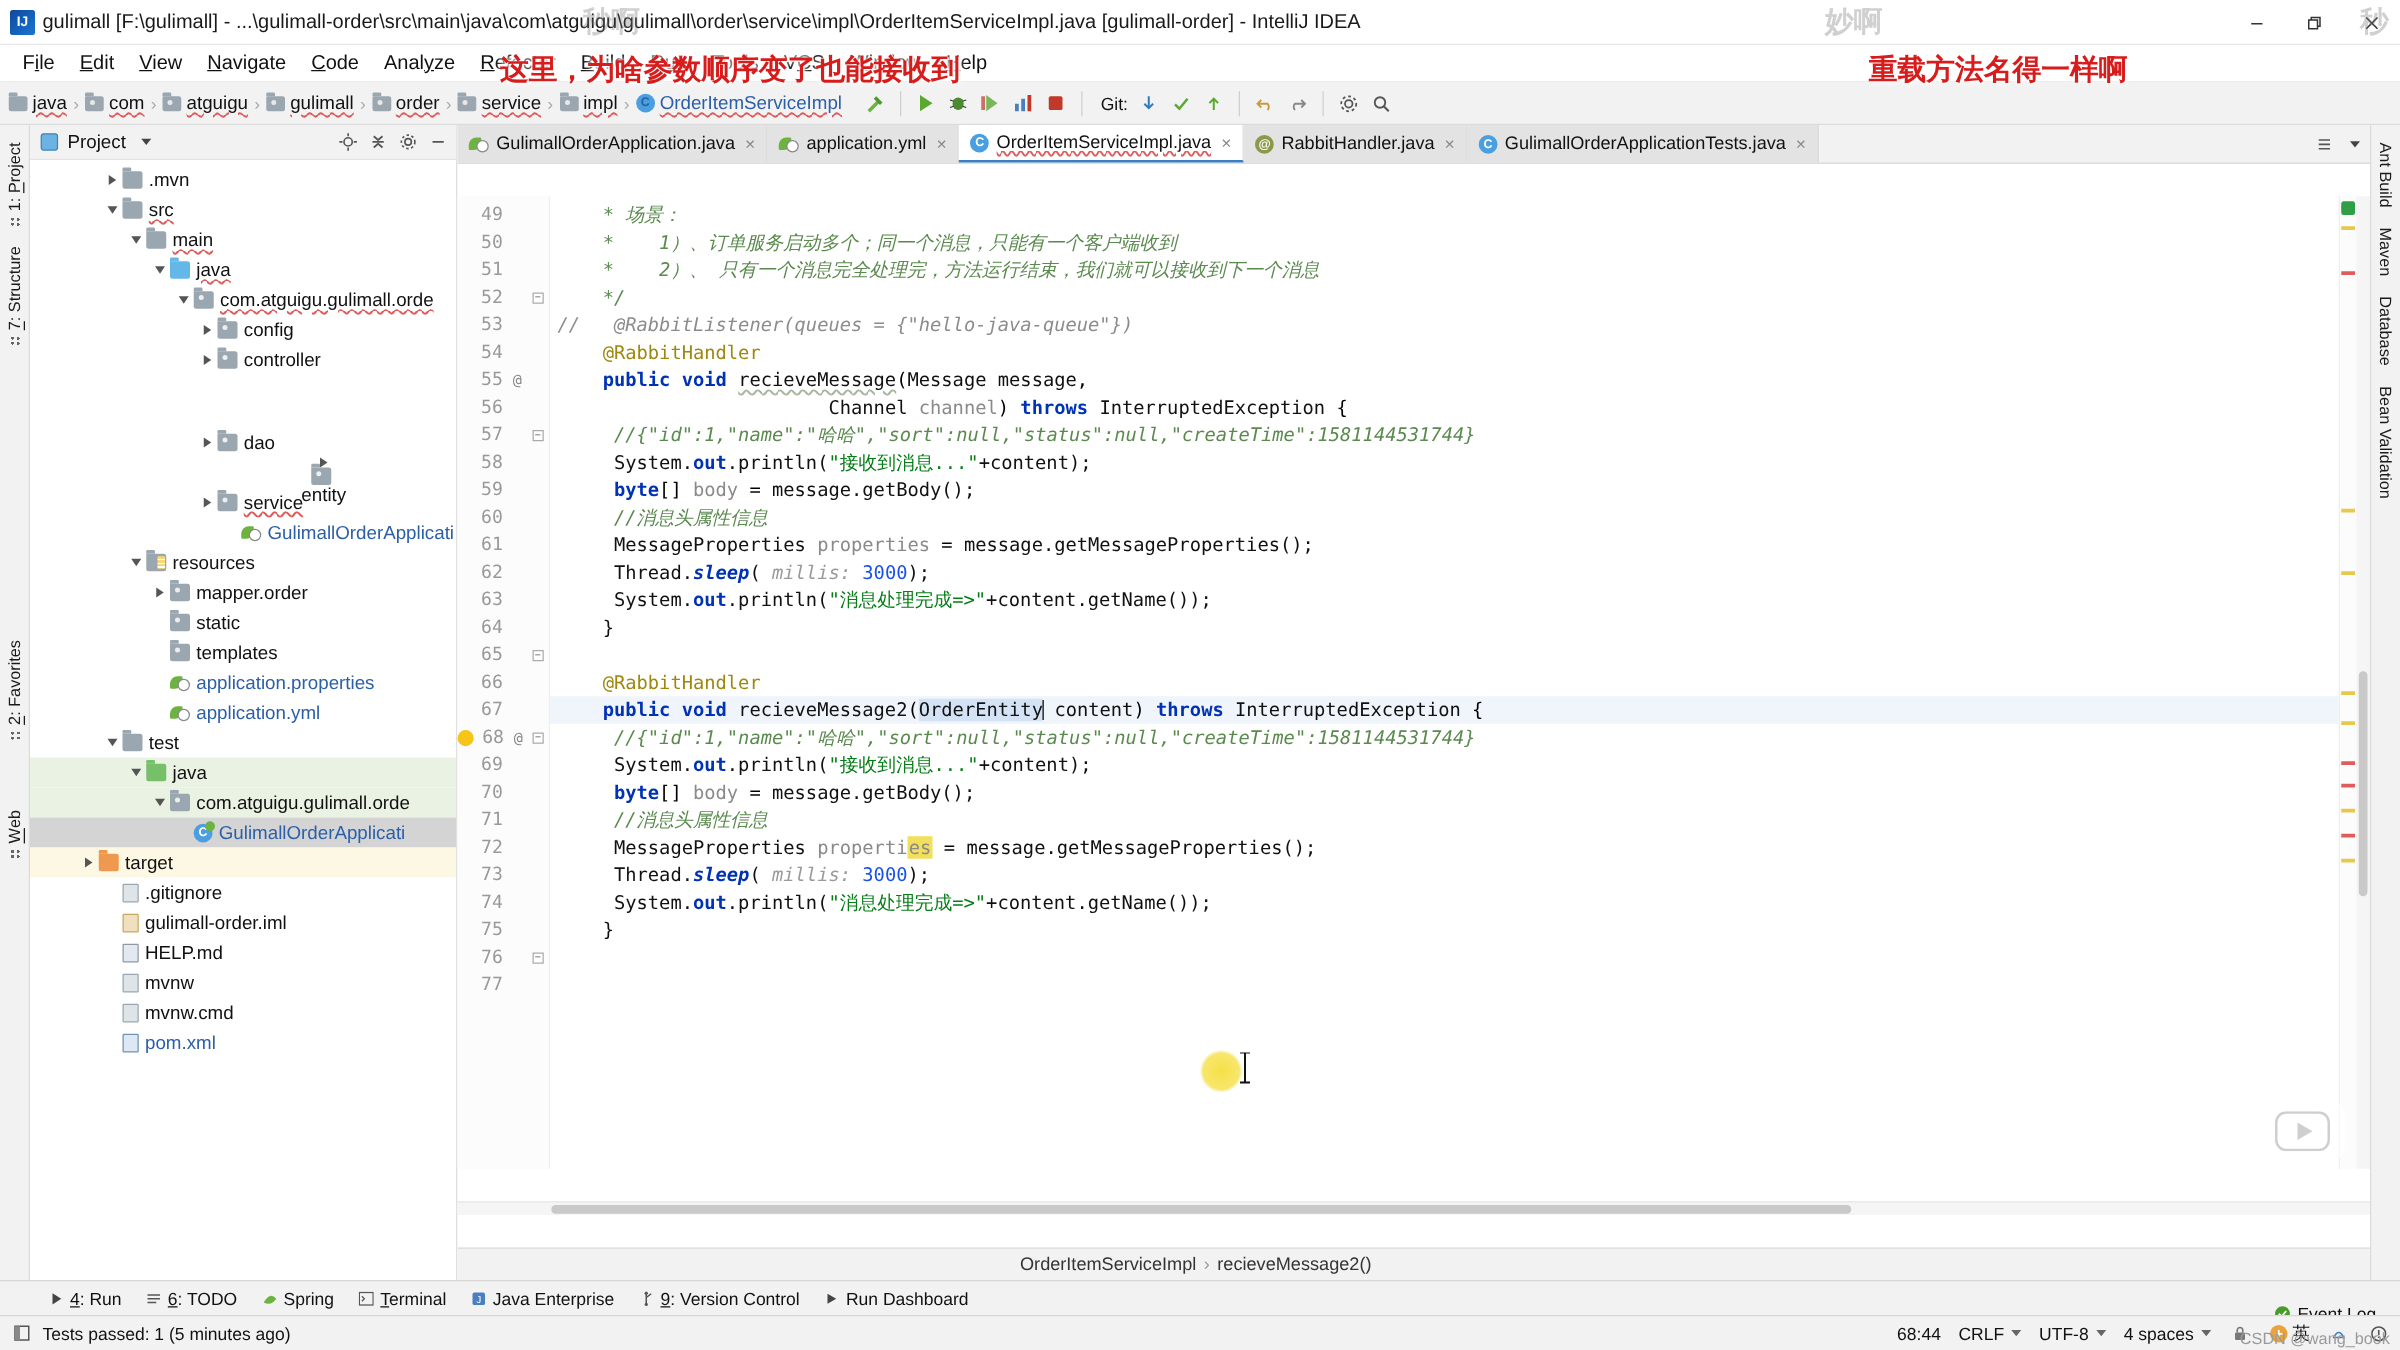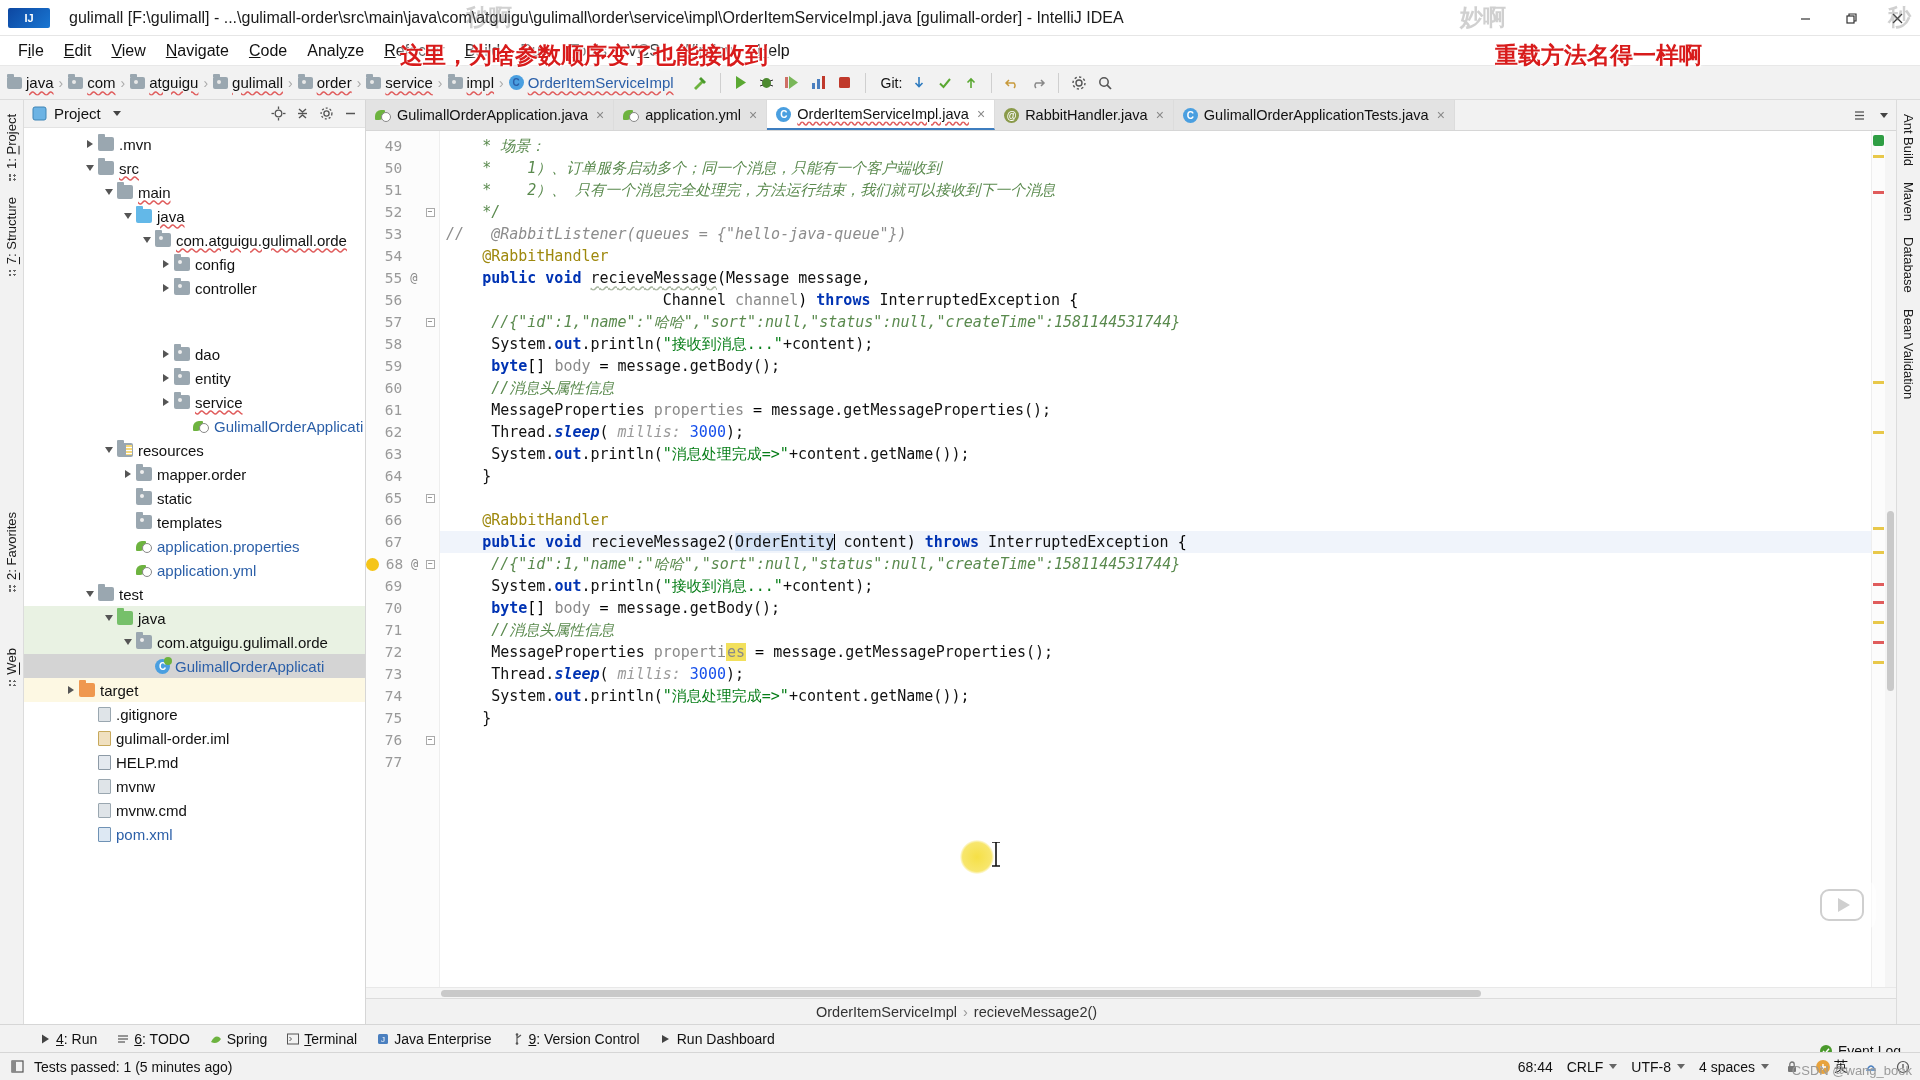--- a/index.html
+++ b/index.html
@@ -20,25 +20,25 @@
   
   .titlebar {
     height: 36px; min-height: 36px;
     background: #ffffff;
     display: flex; align-items: center;
     padding-left: 8px;
     border-bottom: 1px solid #e6e6e6;
     position: relative;
   }
   .ij-logo {
-    width: 42px; height: 20px;
+    width: 20px; height: 20px;
     background: linear-gradient(135deg,#0d47a1 0%,#1976d2 100%);
     color: #fff; font-size: 11px; font-weight: bold;
     display: flex; align-items: center; justify-content: center;
-    border-radius: 2px; margin-right: 19px;
+    border-radius: 2px; margin-right: 6px;
     font-family: "Liberation Sans", sans-serif;
   }
   .title-text {
     font-size: 16px; color: #1a1a1a;
     white-space: nowrap; overflow: hidden;
   }
   .win-controls {
     position: absolute; right: 0; top: 0;
     height: 36px; display: flex; align-items: center;
   }
@@ -203,21 +203,21 @@
   .ic-cls { width:15px;height:15px;border-radius:50%;background:#4a9fe0;margin-right:5px;flex:none;position:relative;color:#fff;font-size:10px;font-weight:bold;display:flex;align-items:center;justify-content:center;}
   .ic-cls.run::after{content:"";position:absolute;right:-2px;top:-2px;width:8px;height:8px;border-radius:50%;background:#6db33f;}
   .ic-file { width:13px;height:15px;margin-right:5px;flex:none;background:#dfe4e8;border:1px solid #9aa7b0;border-radius:1px;position:relative;}
   .ic-file.iml{background:#f0e0c0;border-color:#c7a95c;}
   .ic-file.md{background:#e4e9ef;border-color:#8d9aa6;}
   .ic-file.pom{background:#dde8f3;border-color:#6f92b5;}
   .tlabel.blue { color:#2b5fa8; }
   .tlabel.sq { text-decoration: underline wavy #e05c5c; text-underline-offset:2px;}
 
   
-  .editor-col { flex: 1; display: flex; flex-direction: column; min-width:0; background:#fff; }
+  .editor-col { flex: 1; display: flex; flex-direction: column; min-width:0; background:#fff;gap:26px; }
   .tabs-row {
     height: 31px; min-height: 31px;
     display: flex; align-items: stretch;
     background: #f2f2f2;
     border-bottom: 1px solid #d6d6d6;
     position: relative;
   }
   .etab {
     display: flex; align-items: center; gap: 6px;
     padding: 0 9px;
@@ -644,21 +644,21 @@
             <span class="t-ic ic-folder pkg"></span>
             <span class="tlabel">controller</span>
           </div>
           <div class="tnode" style="padding-left: 133px; margin-top: 42px;">
             <span class="tw">
               <span class="chev right"></span>
             </span>
             <span class="t-ic ic-folder pkg"></span>
             <span class="tlabel">dao</span>
           </div>
-          <div class="tnode" style="padding-left: 133px;">
+          <div class="tnode" style="padding-left: 133px; flex-direction: column;">
             <span class="tw">
               <span class="chev right"></span>
             </span>
             <span class="t-ic ic-folder pkg"></span>
             <span class="tlabel">entity</span>
           </div>
           <div class="tnode" style="padding-left: 133px;">
             <span class="tw">
               <span class="chev right"></span>
             </span>

